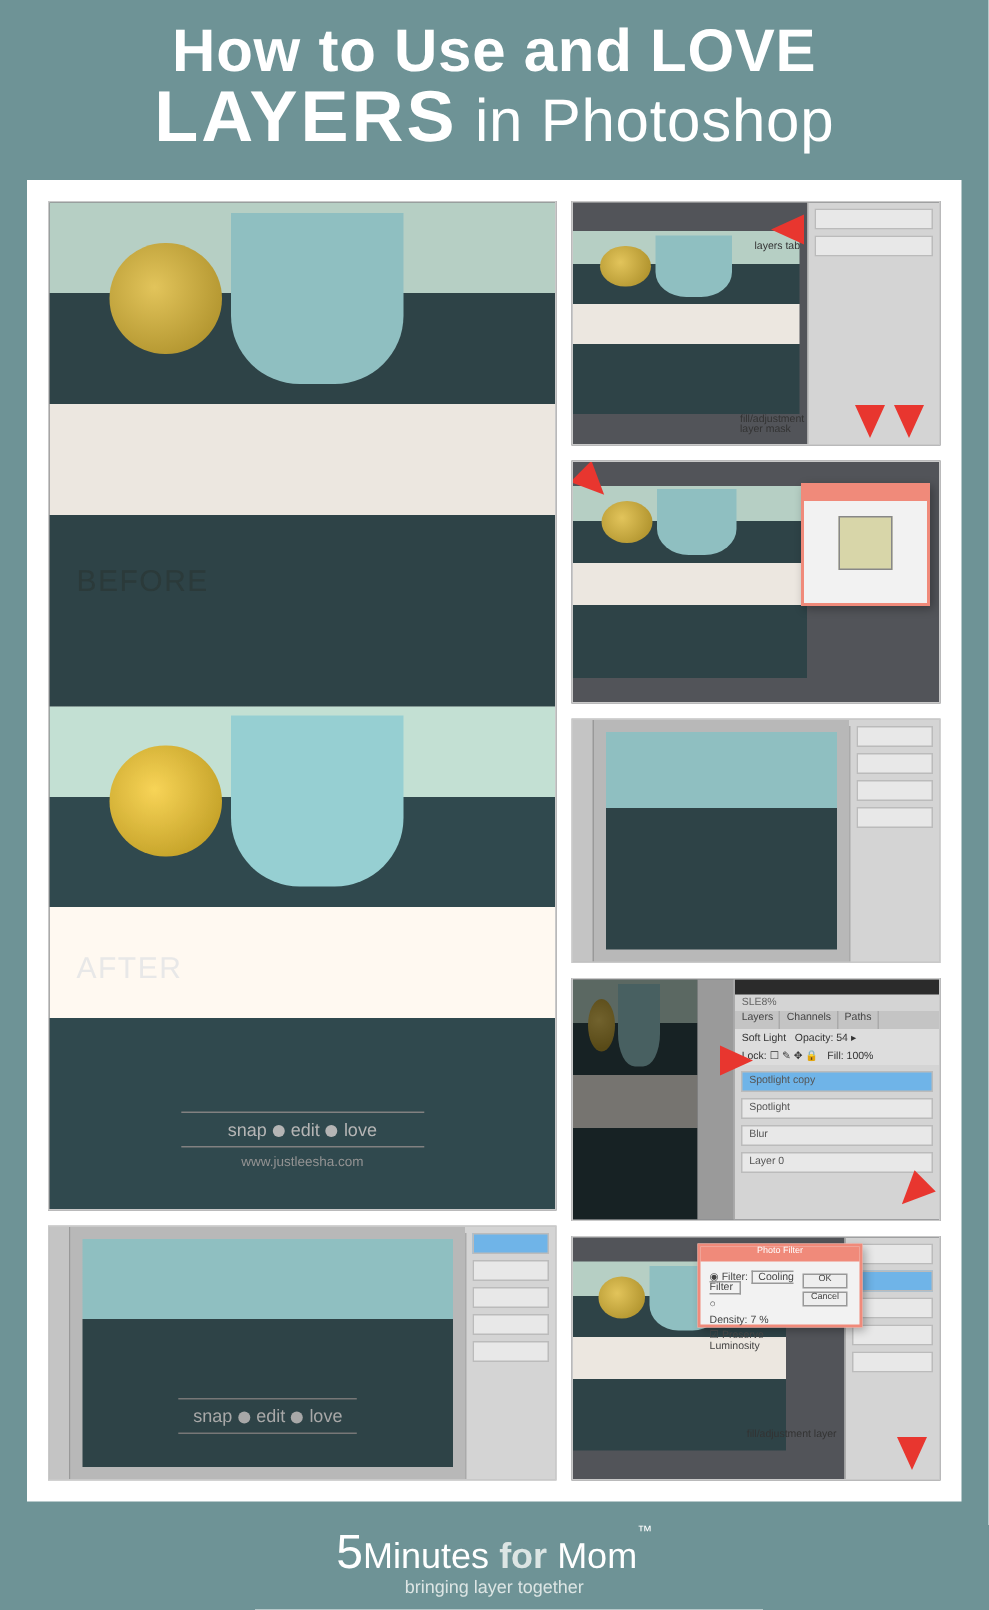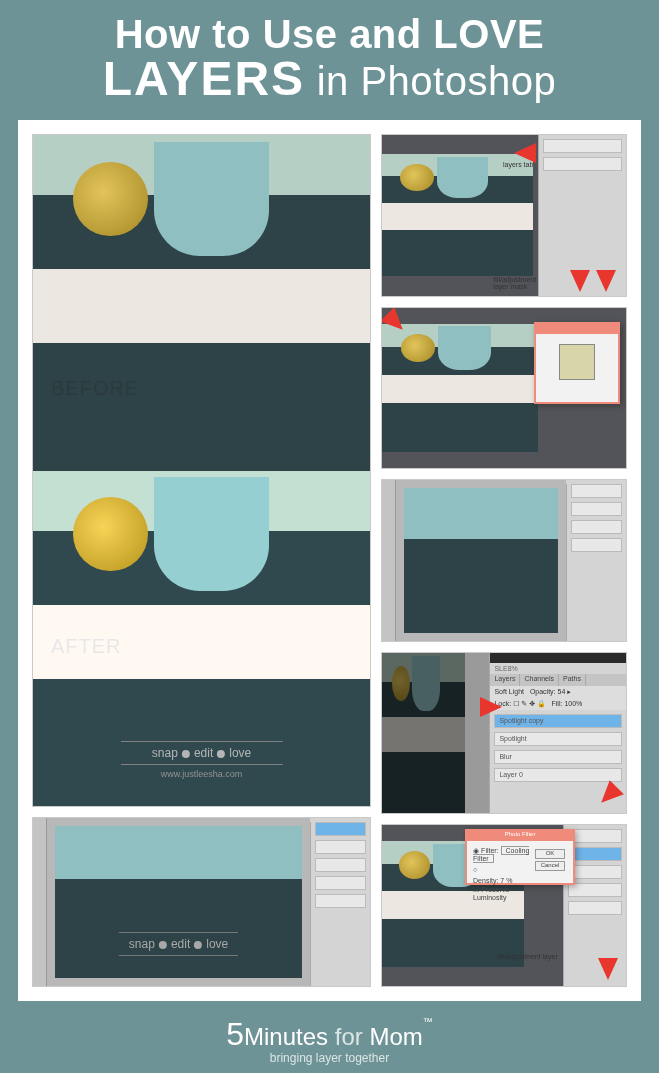--- a/index.html
+++ b/index.html
@@ -41,21 +41,21 @@
 .dialog .swatch{width:36px;height:36px;background:#d8d6a9;border:1px solid #888;margin:4px auto}
 .dialog .btn{display:block;width:30px;height:10px;background:#eee;border:1px solid #999;font-size:6px;text-align:center;margin:2px}
 .ps-bottom{background:#b8b8b8;display:flex}
 .ps-bottom .tools{width:14px;background:#c4c4c4;border-right:1px solid #999}
 .ps-bottom .canvas{flex:1;background:#b8b8b8;display:flex;align-items:center;justify-content:center;padding:8px}
 .ps-bottom .canvas .mini-photo{width:100%;height:100%;background:linear-gradient(180deg,#8fbfc1 0%,#8fbfc1 35%,#2e4347 35%,#2e4347 100%);position:relative}
 .ps-bottom .side{width:60px;background:#d4d4d4}
 .footer{position:absolute;bottom:0;left:0;right:0;height:66px;display:flex;flex-direction:column;align-items:center;justify-content:center;color:#fff}
 .footer-logo{font-size:24px;font-weight:300}
 .footer-logo .big{font-size:32px;font-weight:400}
-.footer-logo .thin{font-weight:400;color:#dce5e4}
+.footer-logo .thin{font-weight:700;color:#dce5e4}
 .footer-tagline{font-size:12px;font-weight:300;color:#dce5e4;margin-top:-2px}
 .tm{font-size:10px;vertical-align:top}
 .small-label{position:absolute;font-size:7px;color:#333}
 </style>
 </head>
 <body>
 
 <div class="title">
   <div class="title-line1">How to Use and LOVE</div>
   <div class="title-line2"><strong>LAYERS</strong><span> in Photoshop</span></div>

